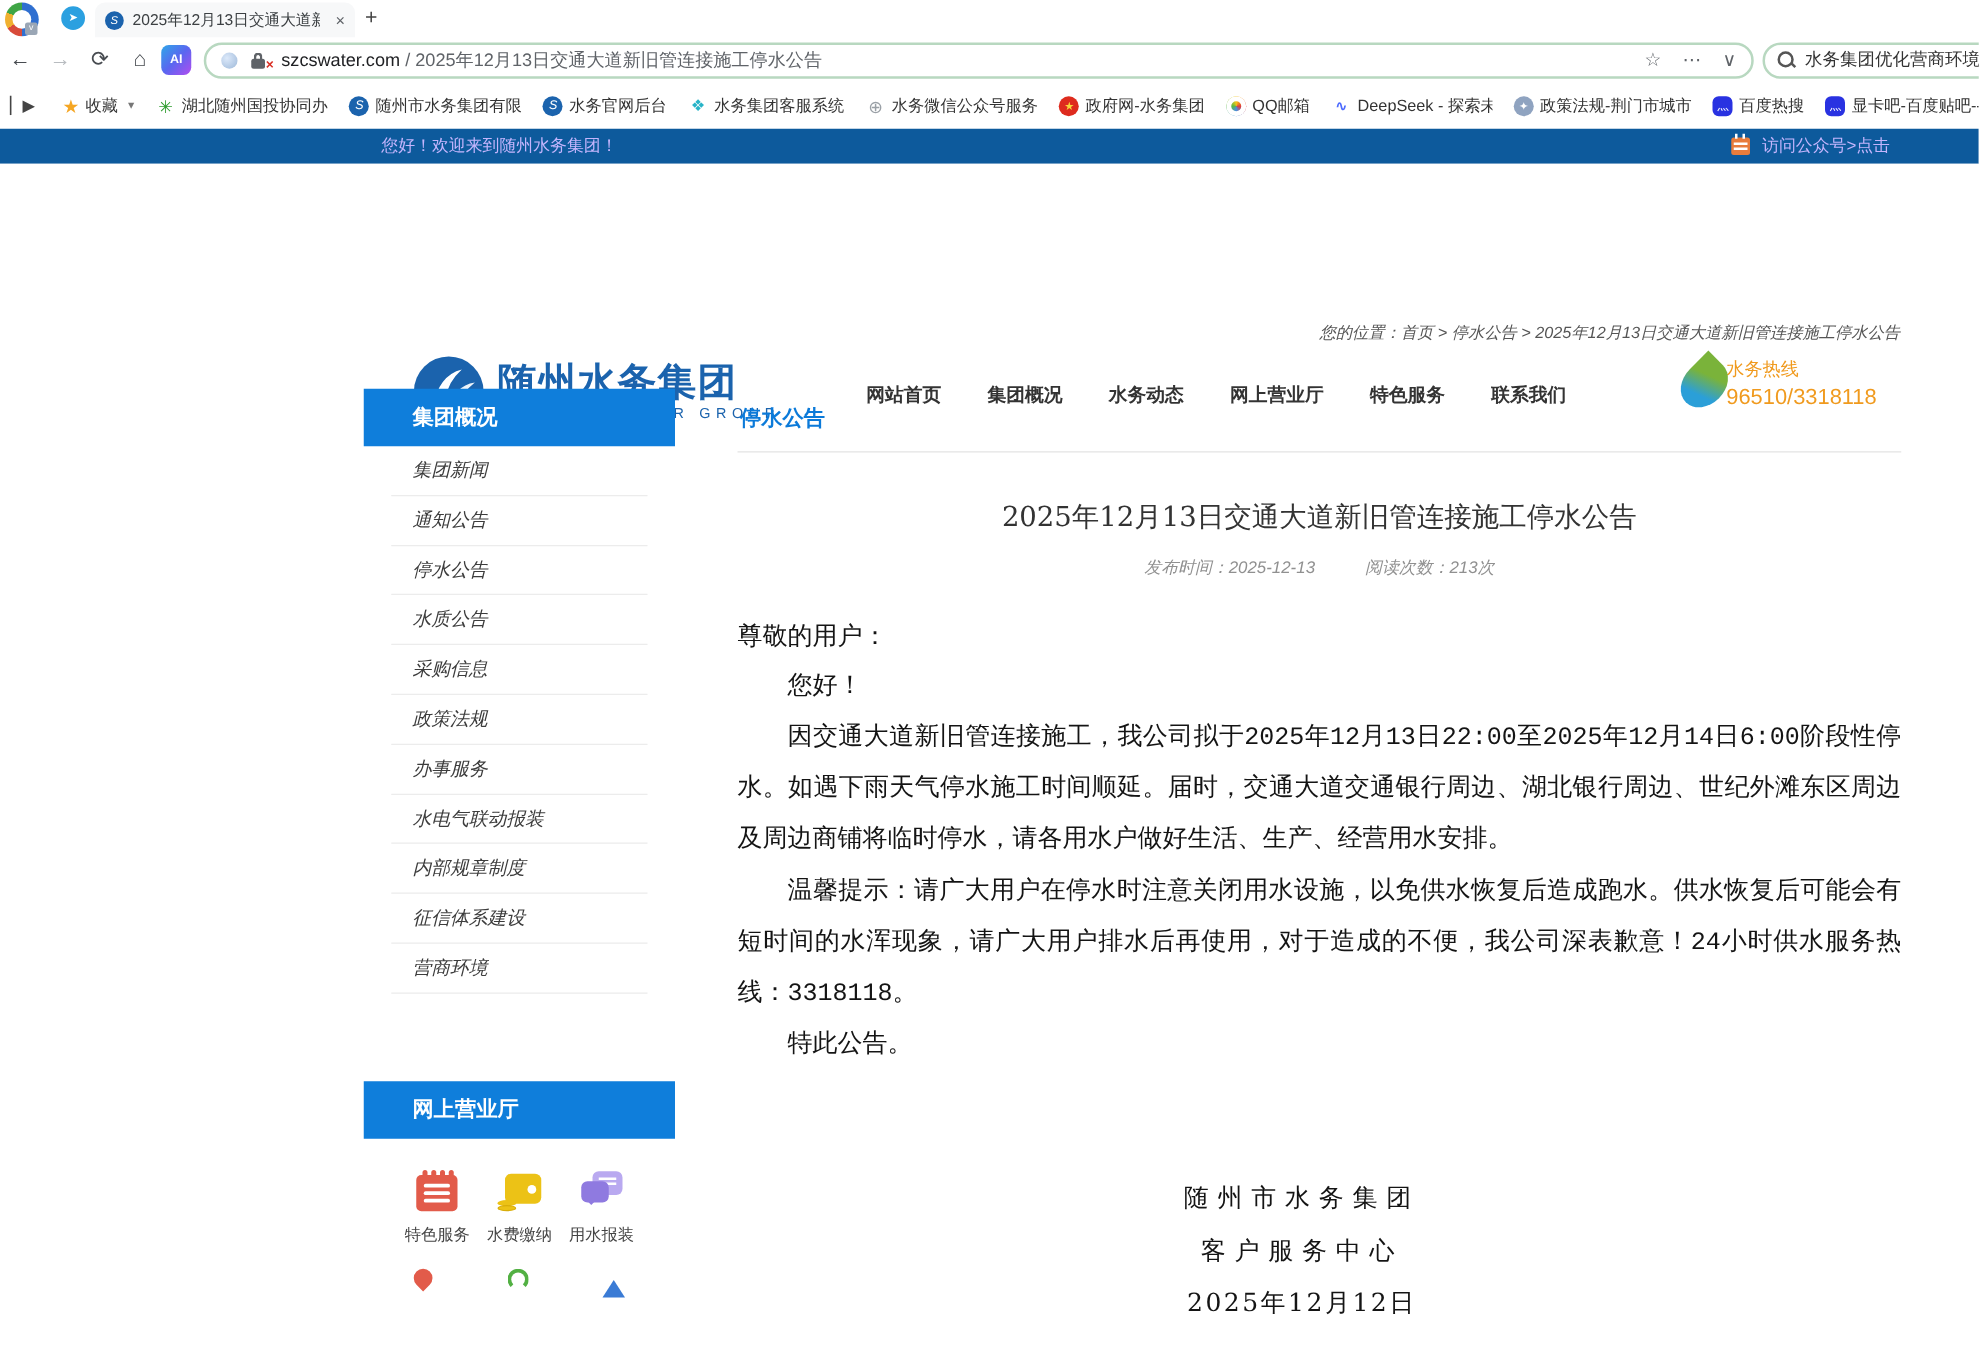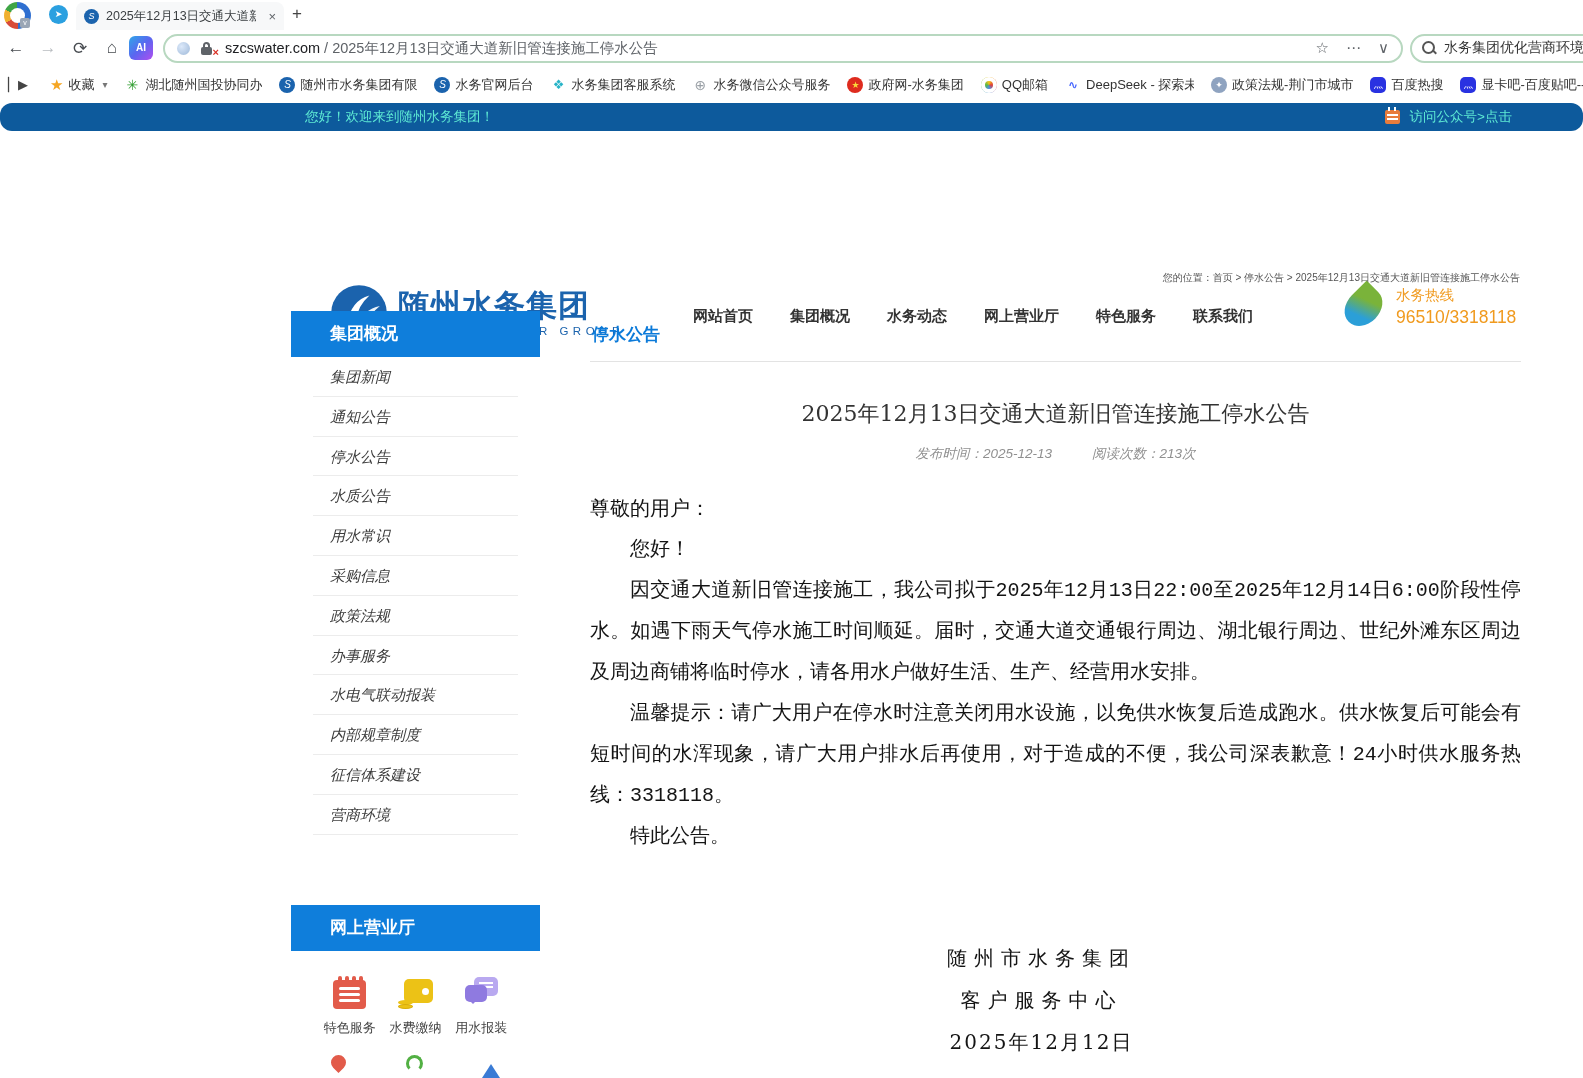--- a/index.html
+++ b/index.html
@@ -74,44 +74,44 @@
   .ic-globe { background:#fff; color:#9aa0a6; font-size:14px; }
   .ic-gov   { background:#de2b1e; color:#f8d83a; font-size:9px; }
   .ic-ring  { background:conic-gradient(#f5c518,#e23b3b,#4a90e2,#58b847,#f5c518);
               box-shadow:inset 0 0 0 4px #fff; }
   .ic-deep  { background:#fff; color:#4d6bfe; font-weight:700; font-size:12px; }
   .ic-embl  { background:#8fa3c0; font-size:9px; }
   .ic-baidu { background:#2932e1; font-size:9px; border-radius:5px; }
 
   
   .banner { position:absolute; top:103px; left:0; width:100%; height:28px; background:#0d5a9c;
-    color:#5eead4; display:flex; align-items:center; justify-content:space-between;
-    padding:0 71px 0 305px; font-size:13.5px;border-radius:12px; }
+    color:#c4b5fd; display:flex; align-items:center; justify-content:space-between;
+    padding:0 71px 0 305px; font-size:13.5px; }
   .banner-right { display:flex; align-items:center; gap:10px; }
   .qr-ic { position:relative; width:15px; height:14px; background:#e87c3c; border-radius:2px; }
   .qr-ic::before { content:""; position:absolute; left:2px; top:4px; width:11px; height:2px;
     background:#fff; box-shadow:0 4px 0 #fff; }
   .qr-ic::after { content:""; position:absolute; left:3px; top:-3px; width:2px; height:4px;
     background:#fff; box-shadow:6px 0 0 #fff; }
 
   
   .siteheader { position:absolute; top:131px; left:0; width:100%; height:117px; background:#fff; }
   .logo { position:absolute; left:330px; top:153px; display:flex; align-items:center; gap:10px; }
   .logo-text-cn { font-size:31px; font-weight:700; color:#1b63ad; letter-spacing:1px; line-height:34px; }
   .logo-text-en { font-size:11.5px; color:#1b63ad; letter-spacing:4.5px; margin-top:2px; }
   .mainnav { position:absolute; left:693px; top:176px; display:flex; gap:37px; }
   .mainnav span { font-size:15px; font-weight:600; color:#333; }
-  .hotline { position:absolute; left:1347px; top:155px; display:flex; align-items:center; gap:16px; }
+  .hotline { position:absolute; left:1347px; top:155px; display:flex; align-items:center; gap:1px; }
   .drop { width:33px; height:42px; background:linear-gradient(160deg,#7ab33a 35%,#2b9fd8 70%);
     border-radius:0 50% 50% 50%; transform:rotate(45deg); }
   .hotline-label { font-size:14.5px; color:#f09a1e; }
   .hotline-num { font-size:17.5px; color:#f09a1e; margin-top:2px; }
 
   
-  .breadcrumb { position:absolute; top:271px; right:63px; font-size:10px; color:#555; }
+  .breadcrumb { position:absolute; top:257px; right:63px; font-size:13px; color:#555;font-style:italic; }
 
   
   .sidebar { position:absolute; left:291px; top:311px; width:249px; }
   .side-head { height:46px; background:#0f7edb; color:#fff; font-size:17px; font-weight:700;
     line-height:46px; padding-left:39px; }
   .side-list { list-style:none; }
   .side-list li { margin:0 22px; padding-left:17px; height:39.8px; line-height:39.8px;
     font-size:15px; color:#3c3c3c; border-bottom:1px solid #ececec;font-style:italic; }
   .side-block2 { margin-top:70px; }
   .svc-row { display:flex; justify-content:space-between; padding:24px 26px 0 26px; }
@@ -296,21 +296,20 @@
     <span>您的位置：</span><span>首页</span><span> &gt; </span><span>停水公告</span><span> &gt; </span><span>2025年12月13日交通大道新旧管连接施工停水公告</span>
   </div>
 
   <div class="sidebar">
     <div class="side-head">集团概况</div>
     <ul class="side-list">
       <li>集团新闻</li>
       <li>通知公告</li>
       <li>停水公告</li>
       <li>水质公告</li>
-      <li>用水常识</li>
       <li>采购信息</li>
       <li>政策法规</li>
       <li>办事服务</li>
       <li>水电气联动报装</li>
       <li>内部规章制度</li>
       <li>征信体系建设</li>
       <li>营商环境</li>
     </ul>
     <div class="side-head side-block2">网上营业厅</div>
     <div class="svc-row">

